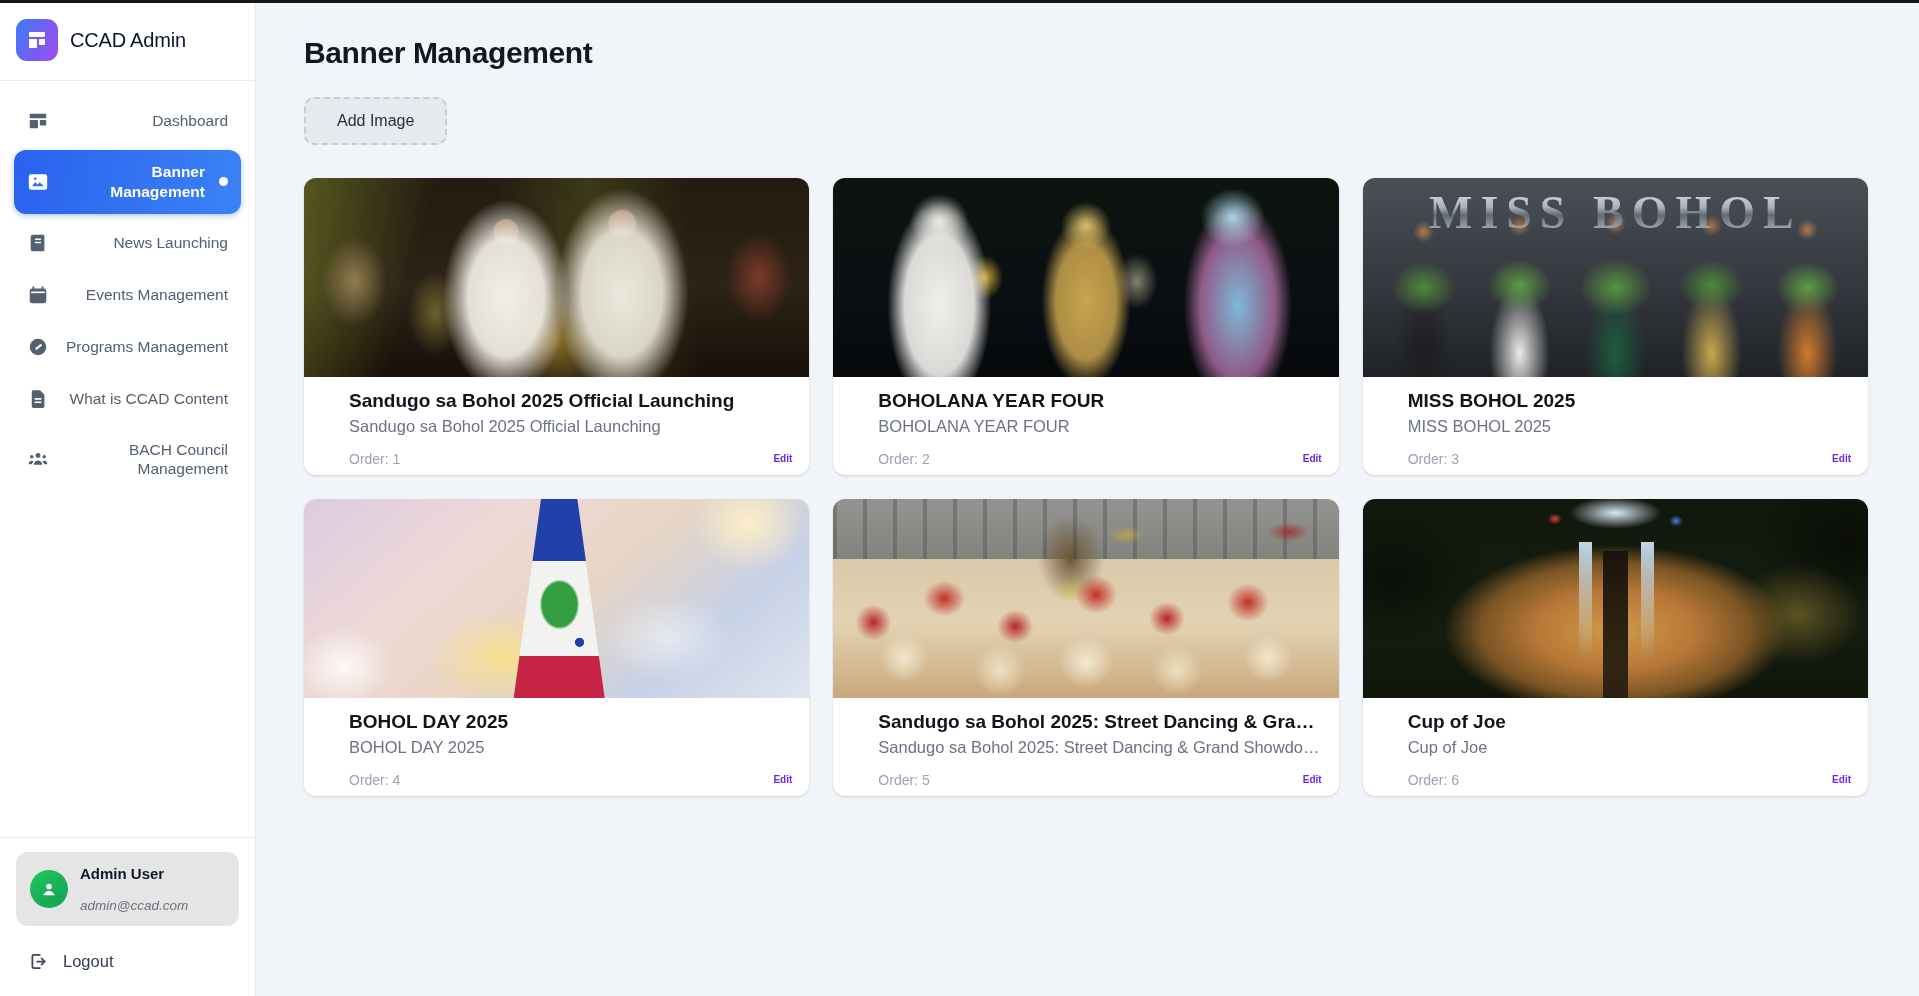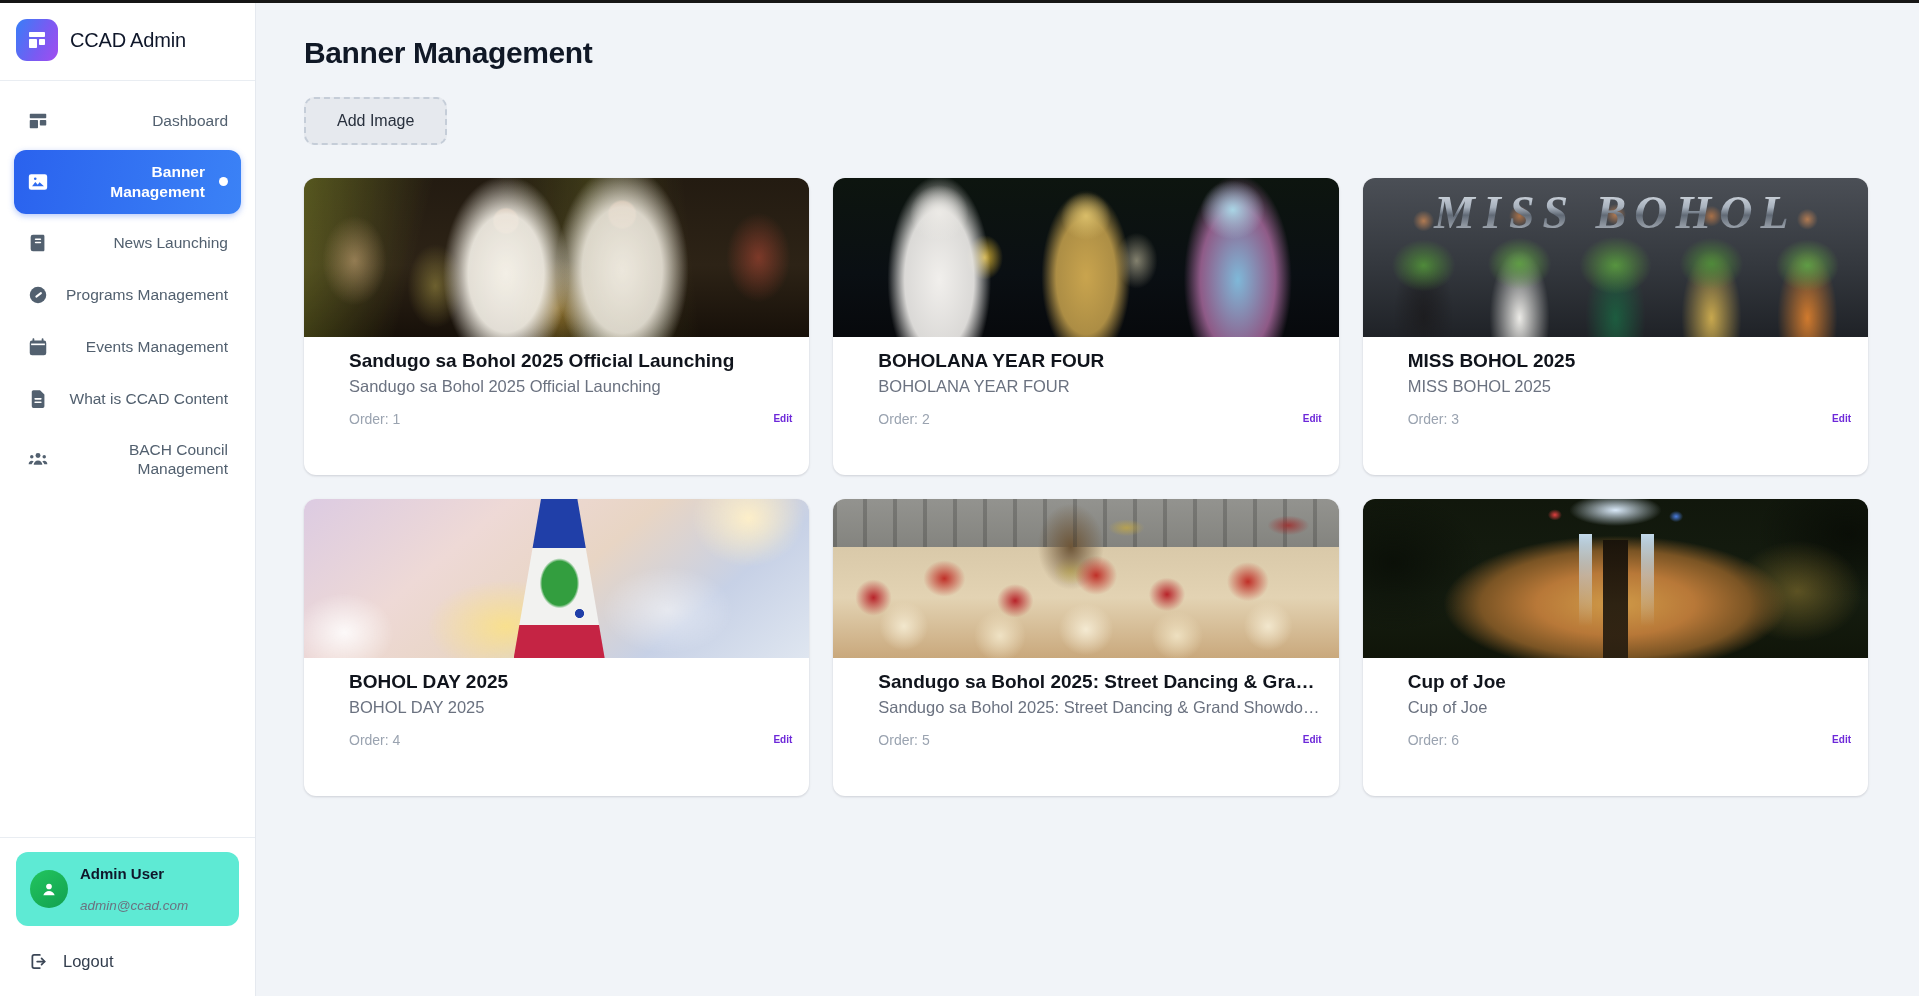--- a/index.html
+++ b/index.html
@@ -47,21 +47,21 @@
   }
   .active-dot { width: 9px; height: 9px; border-radius: 50%; background: #ffffff; flex-shrink: 0; }
 
   .sidebar-footer {
     position: absolute; bottom: 0; left: 0; right: 0;
     border-top: 1px solid #e9edf2; padding: 14px 16px 16px;
     background: #ffffff;
   }
   .user-card {
     display: flex; align-items: center; gap: 12px;
-    background: #5eead4; border-radius: 12px; padding: 13px 14px; margin-bottom: 17px;
+    background: #e5e5e5; border-radius: 12px; padding: 13px 14px; margin-bottom: 17px;
   }
   .avatar {
     width: 38px; height: 38px; border-radius: 50%; flex-shrink: 0;
     background: linear-gradient(145deg, #22c55e 0%, #12a150 100%);
     display: flex; align-items: center; justify-content: center;
   }
   .avatar svg { width: 20px; height: 20px; }
   .user-name { font-size: 15px; font-weight: 700; color: #0f172a; }
   .user-email { font-size: 13.5px; color: #6b7280; margin-top: 16px; font-style: italic; }
   .logout-row {
@@ -80,21 +80,21 @@
   }
   .grid {
     margin-top: 33px;
     display: grid; grid-template-columns: repeat(3, 1fr); gap: 24px;
   }
   .card {
     background: #ffffff; border-radius: 12px; overflow: hidden;
     box-shadow: 0 1px 3px rgba(15,23,42,0.10), 0 1px 2px rgba(15,23,42,0.06);
     height: 297px;
   }
-  .card-img { height: 159px; position: relative; overflow: hidden; font-style: italic; }
+  .card-img { height: 199px; position: relative; overflow: hidden; }
   .card-body { padding: 13px 17px 16px; margin-left: 28px; }
   .card-title {
     font-size: 19px; font-weight: 700; color: #10141c; line-height: 1.2;
     white-space: nowrap; overflow: hidden; text-overflow: ellipsis;
   }
   .card-subtitle {
     font-size: 16.5px; color: #6b7280; margin-top: 4px;
     white-space: nowrap; overflow: hidden; text-overflow: ellipsis;
   }
   .card-footer { display: flex; align-items: center; justify-content: space-between; margin-top: 15px; }
@@ -267,35 +267,35 @@
               <rect x="8.5" y="7" width="7" height="1.8" rx=".9" fill="#ffffff"></rect>
               <rect x="8.5" y="10.6" width="7" height="1.8" rx=".9" fill="#ffffff"></rect>
             </svg>
         </span>
         <span class="nav-label">News Launching</span>
       </div>
 
       <div class="nav-item">
         <span class="nav-icon">
           <svg viewBox="0 0 24 24">
+              <path fill="currentColor" d="M7 2.5c.55 0 1 .45 1 1V5h8V3.5a1 1 0 1 1 2 0V5h.5A2.5 2.5 0 0 1 21 7.5v11A2.5 2.5 0 0 1 18.5 21h-13A2.5 2.5 0 0 1 3 18.5v-11A2.5 2.5 0 0 1 5.5 5H6V3.5c0-.55.45-1 1-1z"></path>
+              <rect x="4.5" y="8.2" width="15" height="1.8" fill="#ffffff"></rect>
+            </svg>
+        </span>
+        <span class="nav-label">Events Management</span>
+      </div>
+
+      <div class="nav-item">
+        <span class="nav-icon">
+          <svg viewBox="0 0 24 24">
               <circle fill="currentColor" cx="12" cy="12" r="9"></circle>
               <path d="M10.2 13.8l5-3.8" stroke="#ffffff" stroke-width="2.2" stroke-linecap="round" fill="none"></path>
             </svg>
         </span>
         <span class="nav-label">Programs Management</span>
-      </div>
-
-      <div class="nav-item">
-        <span class="nav-icon">
-          <svg viewBox="0 0 24 24">
-              <path fill="currentColor" d="M7 2.5c.55 0 1 .45 1 1V5h8V3.5a1 1 0 1 1 2 0V5h.5A2.5 2.5 0 0 1 21 7.5v11A2.5 2.5 0 0 1 18.5 21h-13A2.5 2.5 0 0 1 3 18.5v-11A2.5 2.5 0 0 1 5.5 5H6V3.5c0-.55.45-1 1-1z"></path>
-              <rect x="4.5" y="8.2" width="15" height="1.8" fill="#ffffff"></rect>
-            </svg>
-        </span>
-        <span class="nav-label">Events Management</span>
       </div>
 
       <div class="nav-item">
         <span class="nav-icon">
           <svg viewBox="0 0 24 24">
               <path fill="currentColor" d="M7 2.5h7.2L19 7v13a1.8 1.8 0 0 1-1.8 1.8H7A1.8 1.8 0 0 1 5.2 20V4.3C5.2 3.3 6 2.5 7 2.5z"></path>
               <rect x="8" y="11" width="8" height="1.7" rx=".85" fill="#ffffff"></rect>
               <rect x="8" y="14.6" width="8" height="1.7" rx=".85" fill="#ffffff"></rect>
             </svg>
         </span>

